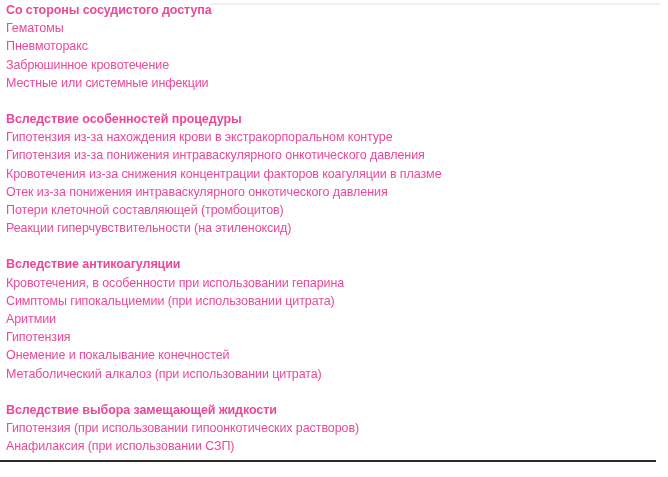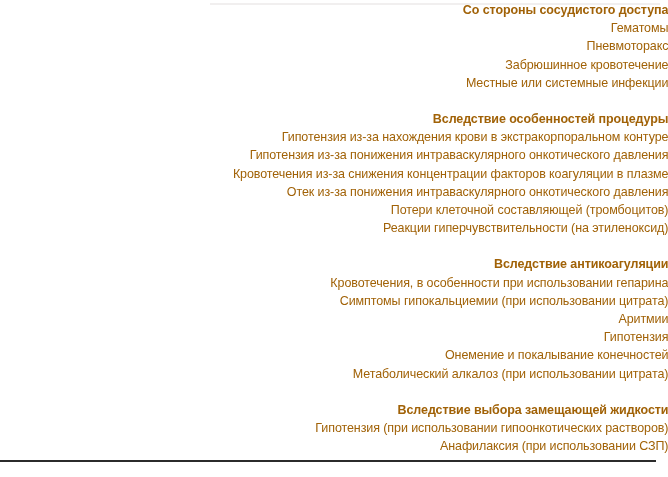--- a/index.html
+++ b/index.html
@@ -7,22 +7,21 @@
     padding: 0;
     background: #ffffff;
   }
   .page {
     position: relative;
     width: 668px;
     height: 477px;
     background: #ffffff;
     overflow: hidden;
     font-family: "Liberation Sans", sans-serif;
-    color: #a16207;
-    text-align: right;
+    color: #ec4899;
   }
   .content {
     position: absolute;
     top: 1px;
     left: 6px;
     width: 720px;
     transform: scaleX(0.92);
     transform-origin: 0 0;
     font-size: 13.6px;
     letter-spacing: -0.1px;

